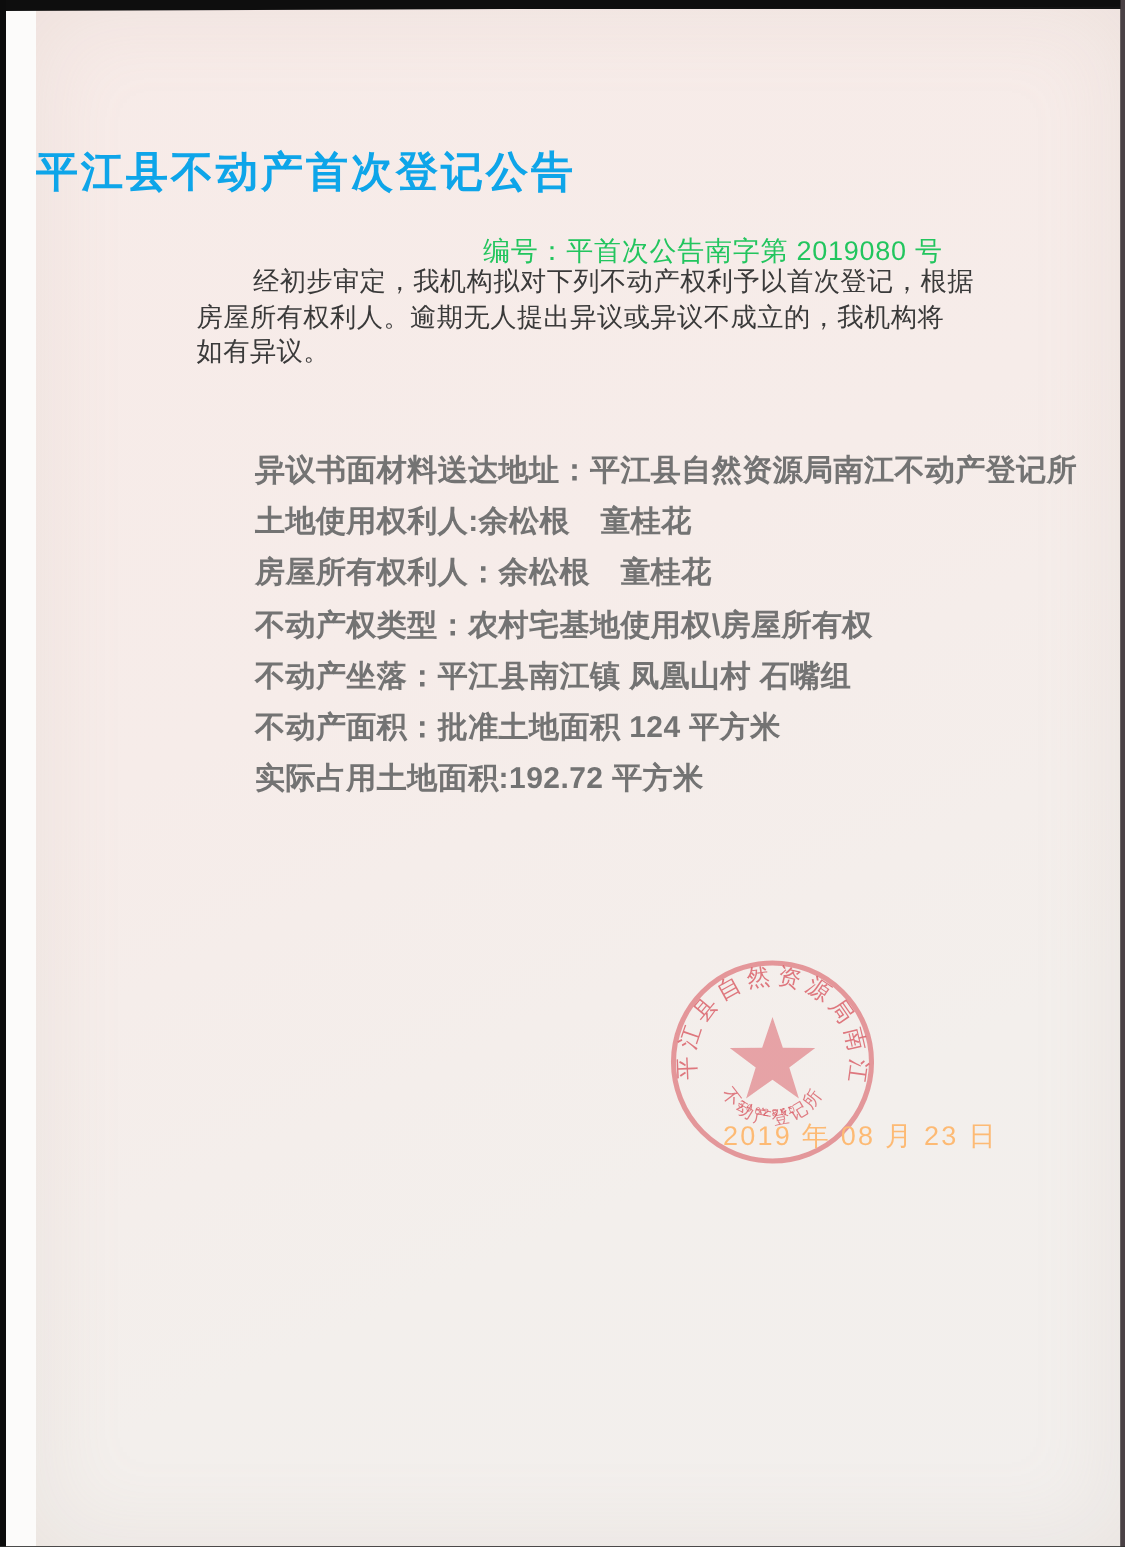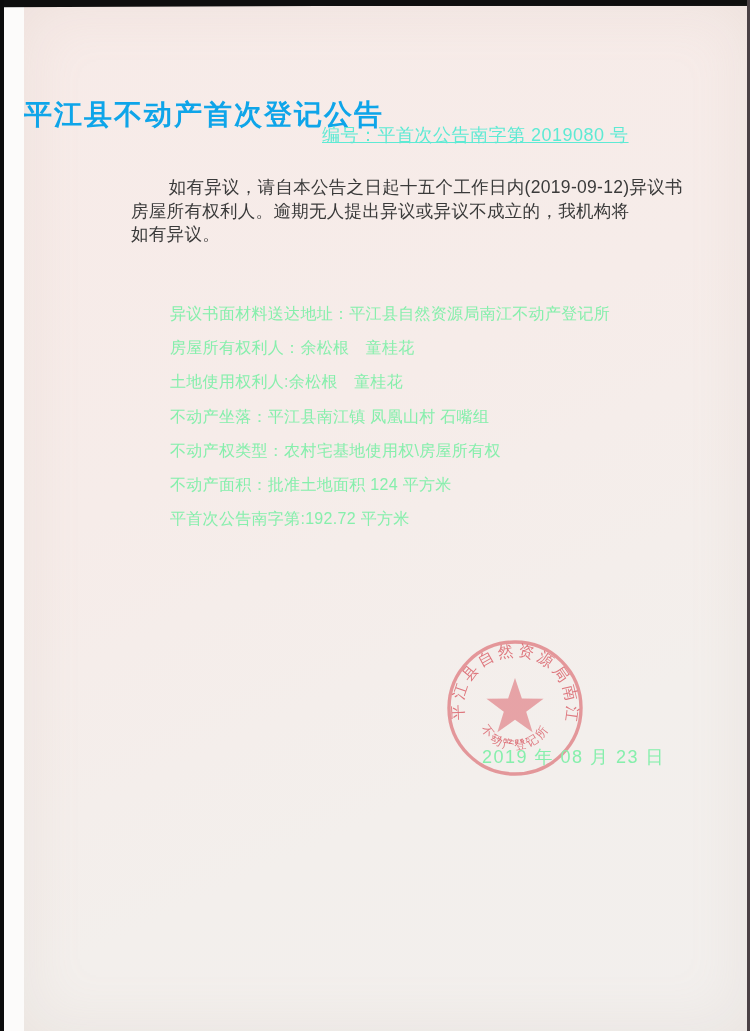--- a/index.html
+++ b/index.html
@@ -18,28 +18,28 @@
     clip-path:polygon(0 0,100% 0,100% 55%,0 92%);z-index:3;}
   .bar-left-black{position:absolute;left:0;top:0;width:4px;height:100%;background:#0c0c0c;z-index:3;}
   .strip-left-white{position:absolute;left:4px;top:5px;width:20px;height:1026px;background:#fcfbfa;z-index:2;}
   .bar-right{position:absolute;right:0;top:0;width:3px;height:100%;background:#4a4145;z-index:3;}
 
   .txt{position:absolute;color:#3a3a3a;z-index:2;}
   .title{
     left:24px;right:4px;top:96px;text-align:left;
     font-size:28px;font-weight:700;letter-spacing:2px;color:#0ea5e9;
   }
-  .docnum{left:322px;top:123px;font-size:18px;letter-spacing:0.5px;color:#5eead4;white-space:nowrap;text-decoration:underline;}
+  .docnum{left:322px;top:155px;font-size:18px;letter-spacing:0.5px;color:#22c55e;white-space:nowrap;}
   .para{left:131px;top:176px;width:534px;}
   .para-line{font-size:17.5px;line-height:23.5px;letter-spacing:0.3px;white-space:nowrap;color:#3a3a3a;}
   .para-line:first-child{text-indent:2.15em;}
   .fields{left:170px;top:297px;}
-  .field{font-size:16px;line-height:34.2px;letter-spacing:0.3px;white-space:nowrap;color:#86efac;}
+  .field{font-size:20px;line-height:34.2px;letter-spacing:0.3px;white-space:nowrap;color:#737373;font-weight:bold;}
   .issuer{left:258px;top:713px;font-size:17.5px;letter-spacing:0.5px;white-space:nowrap;color:#333;}
-  .date{left:482px;top:745px;font-size:18px;letter-spacing:1.5px;white-space:nowrap;color:#86efac;}
+  .date{left:482px;top:745px;font-size:18px;letter-spacing:1.5px;white-space:nowrap;color:#fdba74;}
 
   .seal{
     position:absolute;left:440px;top:633px;width:150px;height:150px;z-index:1;
     mix-blend-mode:multiply;filter:blur(0.35px);opacity:0.92;
   }
   .seal text{font-family:"Liberation Sans","DejaVu Sans",sans-serif;}
 </style>
 </head>
 <body>
 
@@ -67,30 +67,30 @@
     <text font-size="7" letter-spacing="2.2" fill="rgba(224,75,88,0.7)">
       <textPath href="#arcSerial" startOffset="2">3062860</textPath>
     </text>
   </svg>
 
   <div class="txt title">平江县不动产首次登记公告</div>
 
   <div class="txt docnum">编号：平首次公告南字第 2019080 号</div>
 
   <div class="txt para">
-    <div class="para-line">如有异议，请自本公告之日起十五个工作日内(2019-09-12)异议书</div>
+    <div class="para-line">经初步审定，我机构拟对下列不动产权利予以首次登记，根据</div>
     <div class="para-line">房屋所有权利人。逾期无人提出异议或异议不成立的，我机构将</div>
     <div class="para-line">如有异议。</div>
   </div>
 
   <div class="txt fields">
     <div class="field">异议书面材料送达地址：平江县自然资源局南江不动产登记所</div>
+    <div class="field">土地使用权利人:余松根　童桂花</div>
     <div class="field">房屋所有权利人：余松根　童桂花</div>
-    <div class="field">土地使用权利人:余松根　童桂花</div>
+    <div class="field">不动产权类型：农村宅基地使用权\房屋所有权</div>
     <div class="field">不动产坐落：平江县南江镇 凤凰山村 石嘴组</div>
-    <div class="field">不动产权类型：农村宅基地使用权\房屋所有权</div>
     <div class="field">不动产面积：批准土地面积 124 平方米</div>
-    <div class="field">平首次公告南字第:192.72 平方米</div>
+    <div class="field">实际占用土地面积:192.72 平方米</div>
   </div>
 
 
   <div class="txt date">2019 年 08 月 23 日</div>
 </div>
 
 </body></html>

